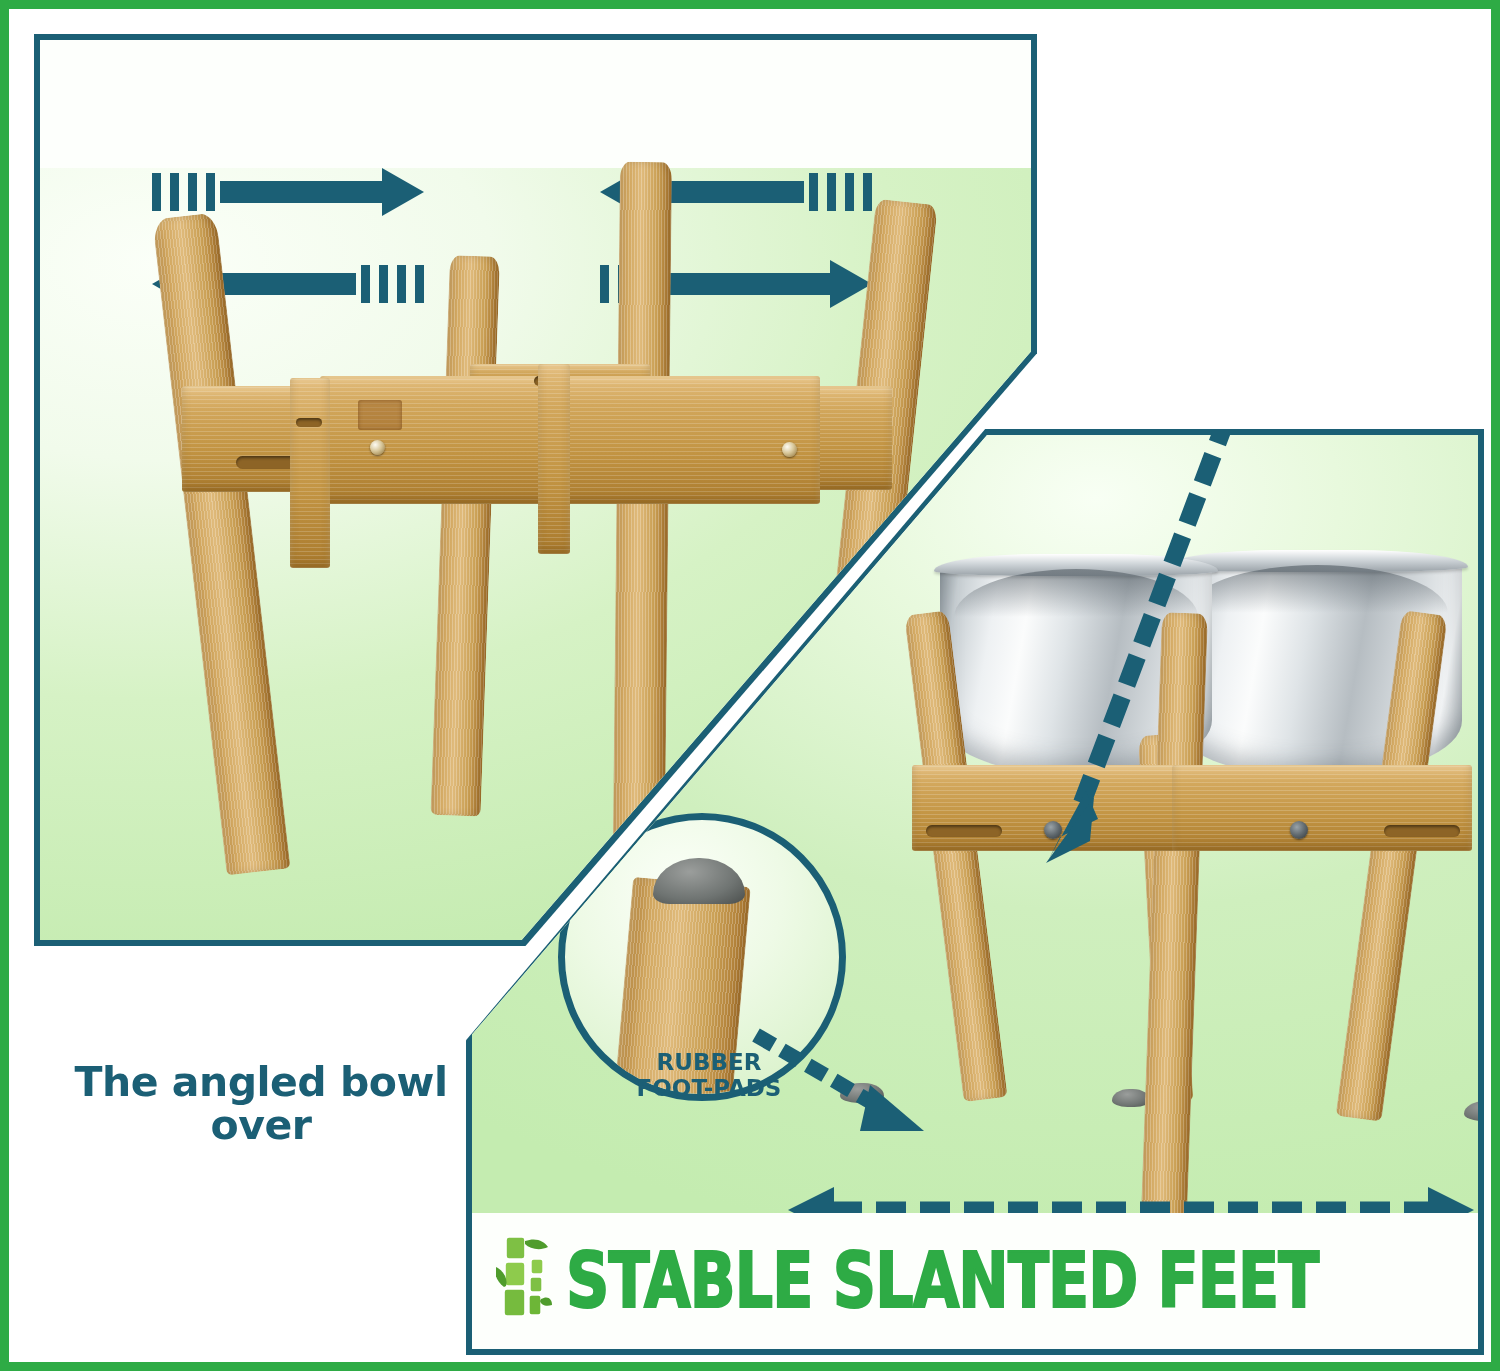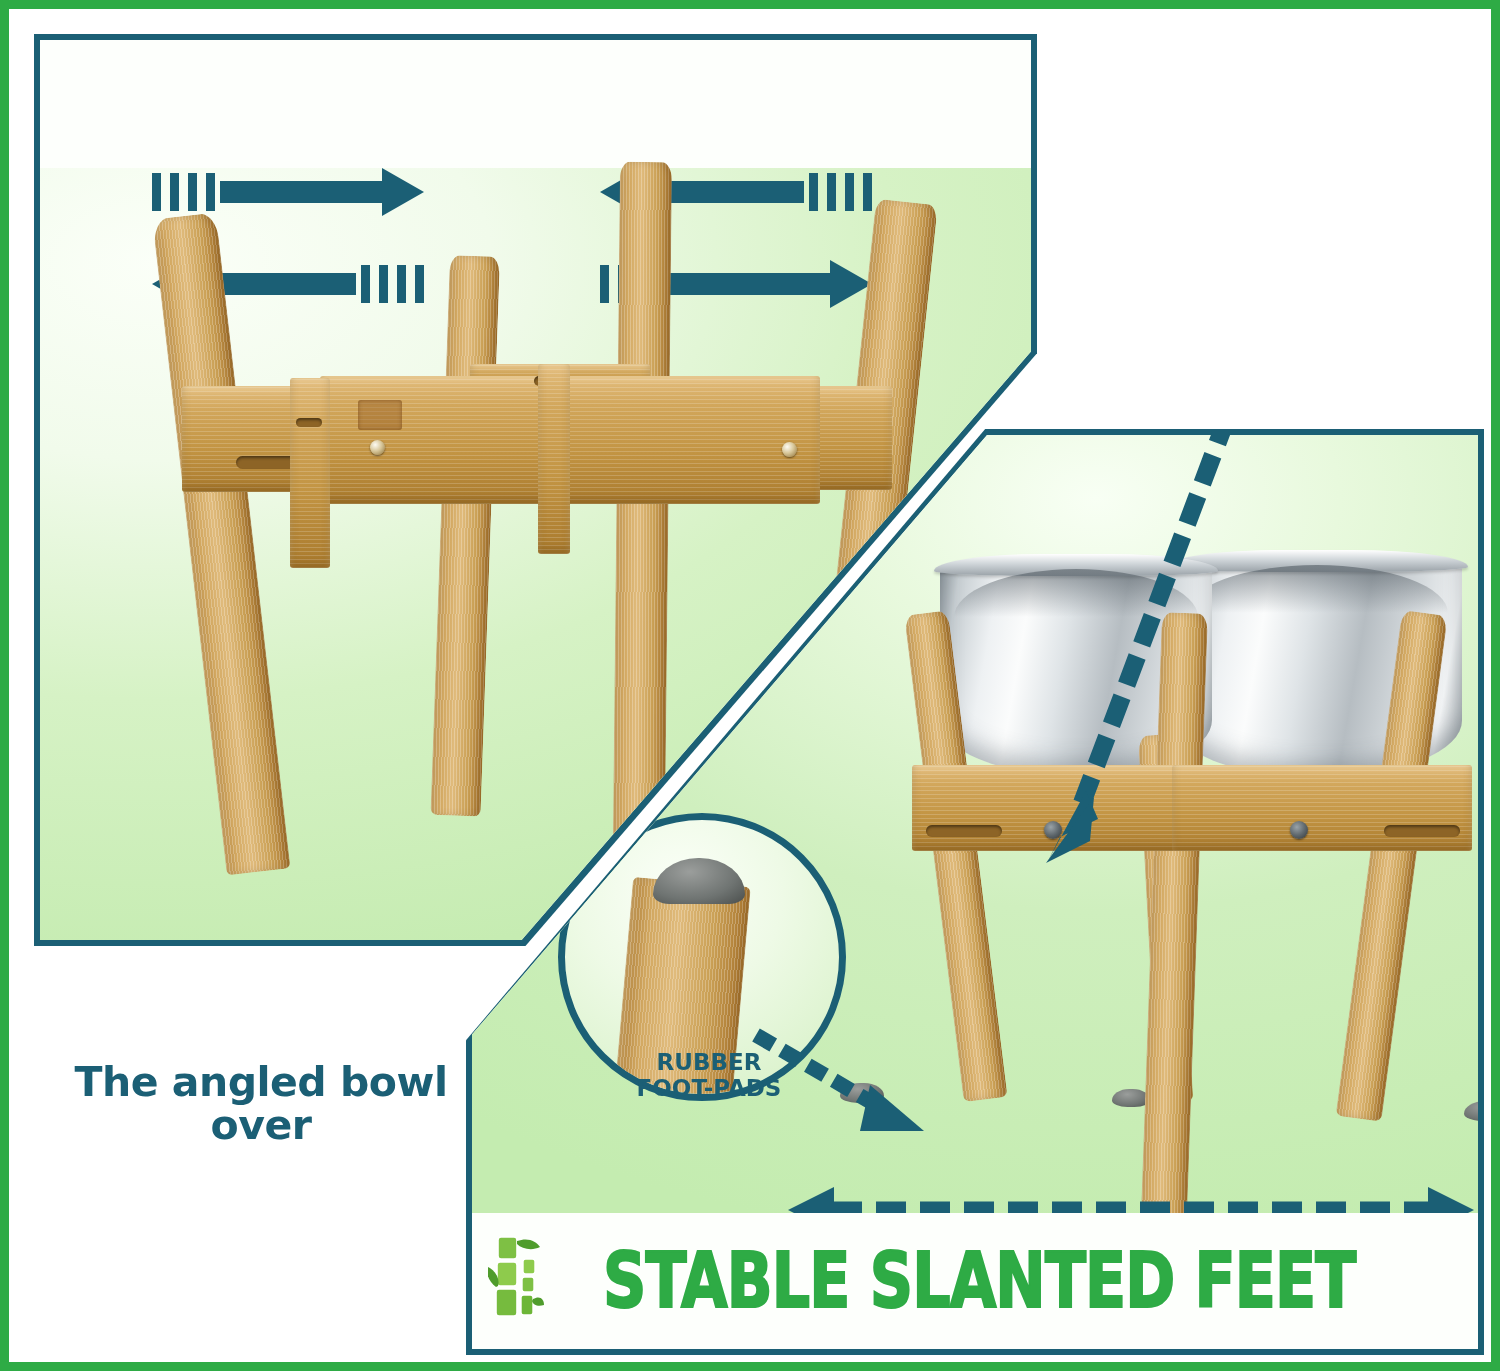--- a/index.html
+++ b/index.html
@@ -175,22 +175,22 @@
     clip-path: polygon(100% 0, 100% 100%, 0 100%, 0 65.6%, 51.2% 0);
     overflow:hidden;
   }
   .photo-2 {
     position:absolute; left:0; top:0; width:100%; height:790px;
     background:
       radial-gradient(110% 95% at 62% 8%, #f8fff4 0%, #e8f9dd 22%, #cfefbe 55%, #c4ecb0 100%);
   }
   .title-row-2 {
     position:absolute; left:0; bottom:0; width:100%; height:136px;
-    display:flex; align-items:center; padding-left:16px; gap:14px;
-    background:#fdfffc; z-index:12;justify-content:space-between;
+    display:flex; align-items:center; padding-left:24px; gap:14px;
+    background:#fdfffc; z-index:12;
   }
 
   
   .bowl {
     position:absolute;
     background:
       linear-gradient(100deg,
         #8f989e 0%, #c7ced2 7%, #eef1f3 20%, #fbfcfc 31%,
         #dfe4e7 45%, #b6bdc2 62%, #d6dbde 78%, #f3f5f6 90%, #9ba3a8 100%);
     border-radius: 14px 14px 48% 48% / 10px 10px 26% 26%;

